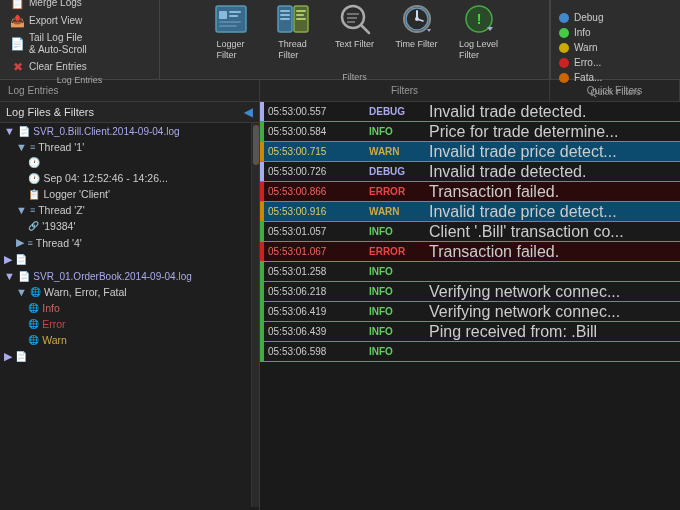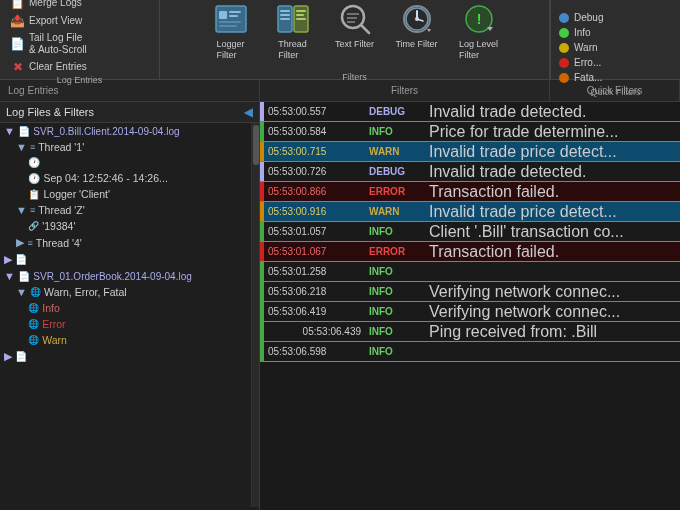--- a/index.html
+++ b/index.html
@@ -557,21 +557,21 @@
           <div class="log-col-msg-val" style="color: rgb(204, 204, 204);">Verifying network connec...</div>
         </div>
         <div class="log-row ">
           <div class="log-row-indicator ind-info"></div>
           <div class="log-col-time-val" style="color: rgb(204, 204, 204);">05:53:06.419</div>
           <div class="log-col-level-val level-info">INFO</div>
           <div class="log-col-msg-val" style="color: rgb(204, 204, 204);">Verifying network connec...</div>
         </div>
         <div class="log-row ">
           <div class="log-row-indicator ind-info"></div>
-          <div class="log-col-time-val" style="color: rgb(204, 204, 204); text-align: right;">05:53:06.439</div>
+          <div class="log-col-time-val" style="color: rgb(204, 204, 204);">05:53:06.439</div>
           <div class="log-col-level-val level-info">INFO</div>
           <div class="log-col-msg-val" style="color: rgb(204, 204, 204);">Ping received from: .Bill</div>
         </div>
         <div class="log-row ">
           <div class="log-row-indicator ind-info"></div>
           <div class="log-col-time-val" style="color: rgb(204, 204, 204);">05:53:06.598</div>
           <div class="log-col-level-val level-info">INFO</div>
         </div>
       </div>
   </div>

